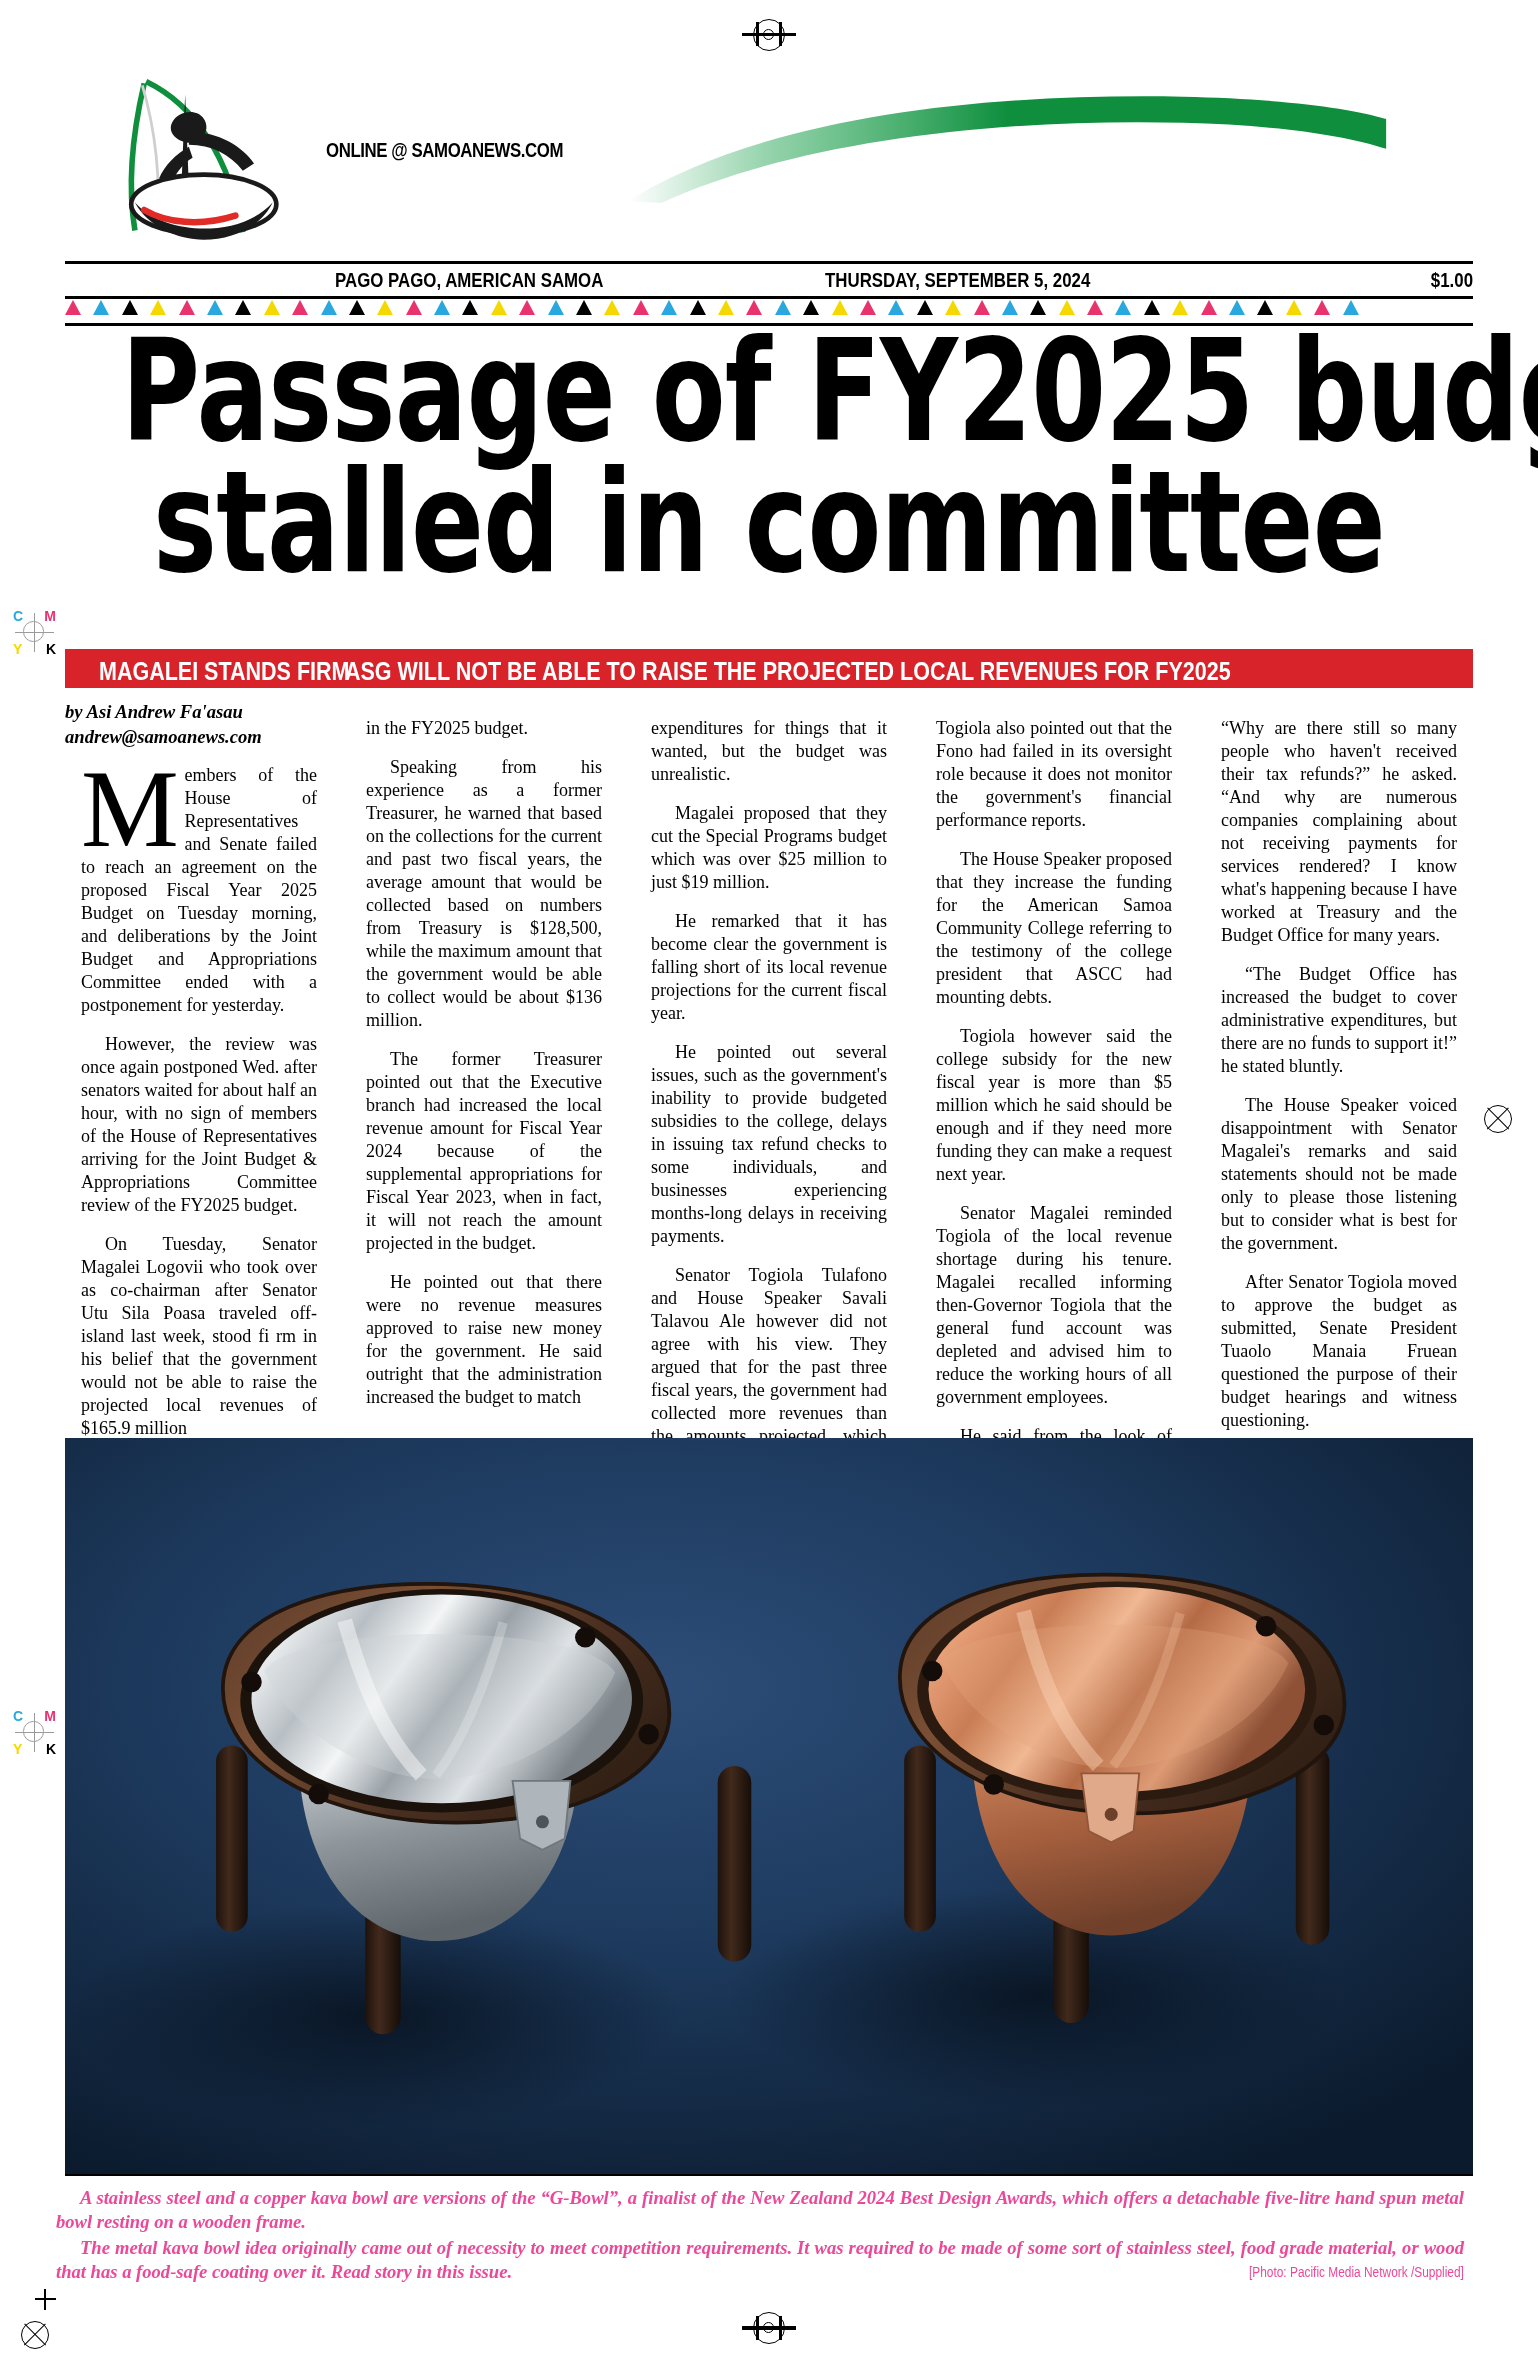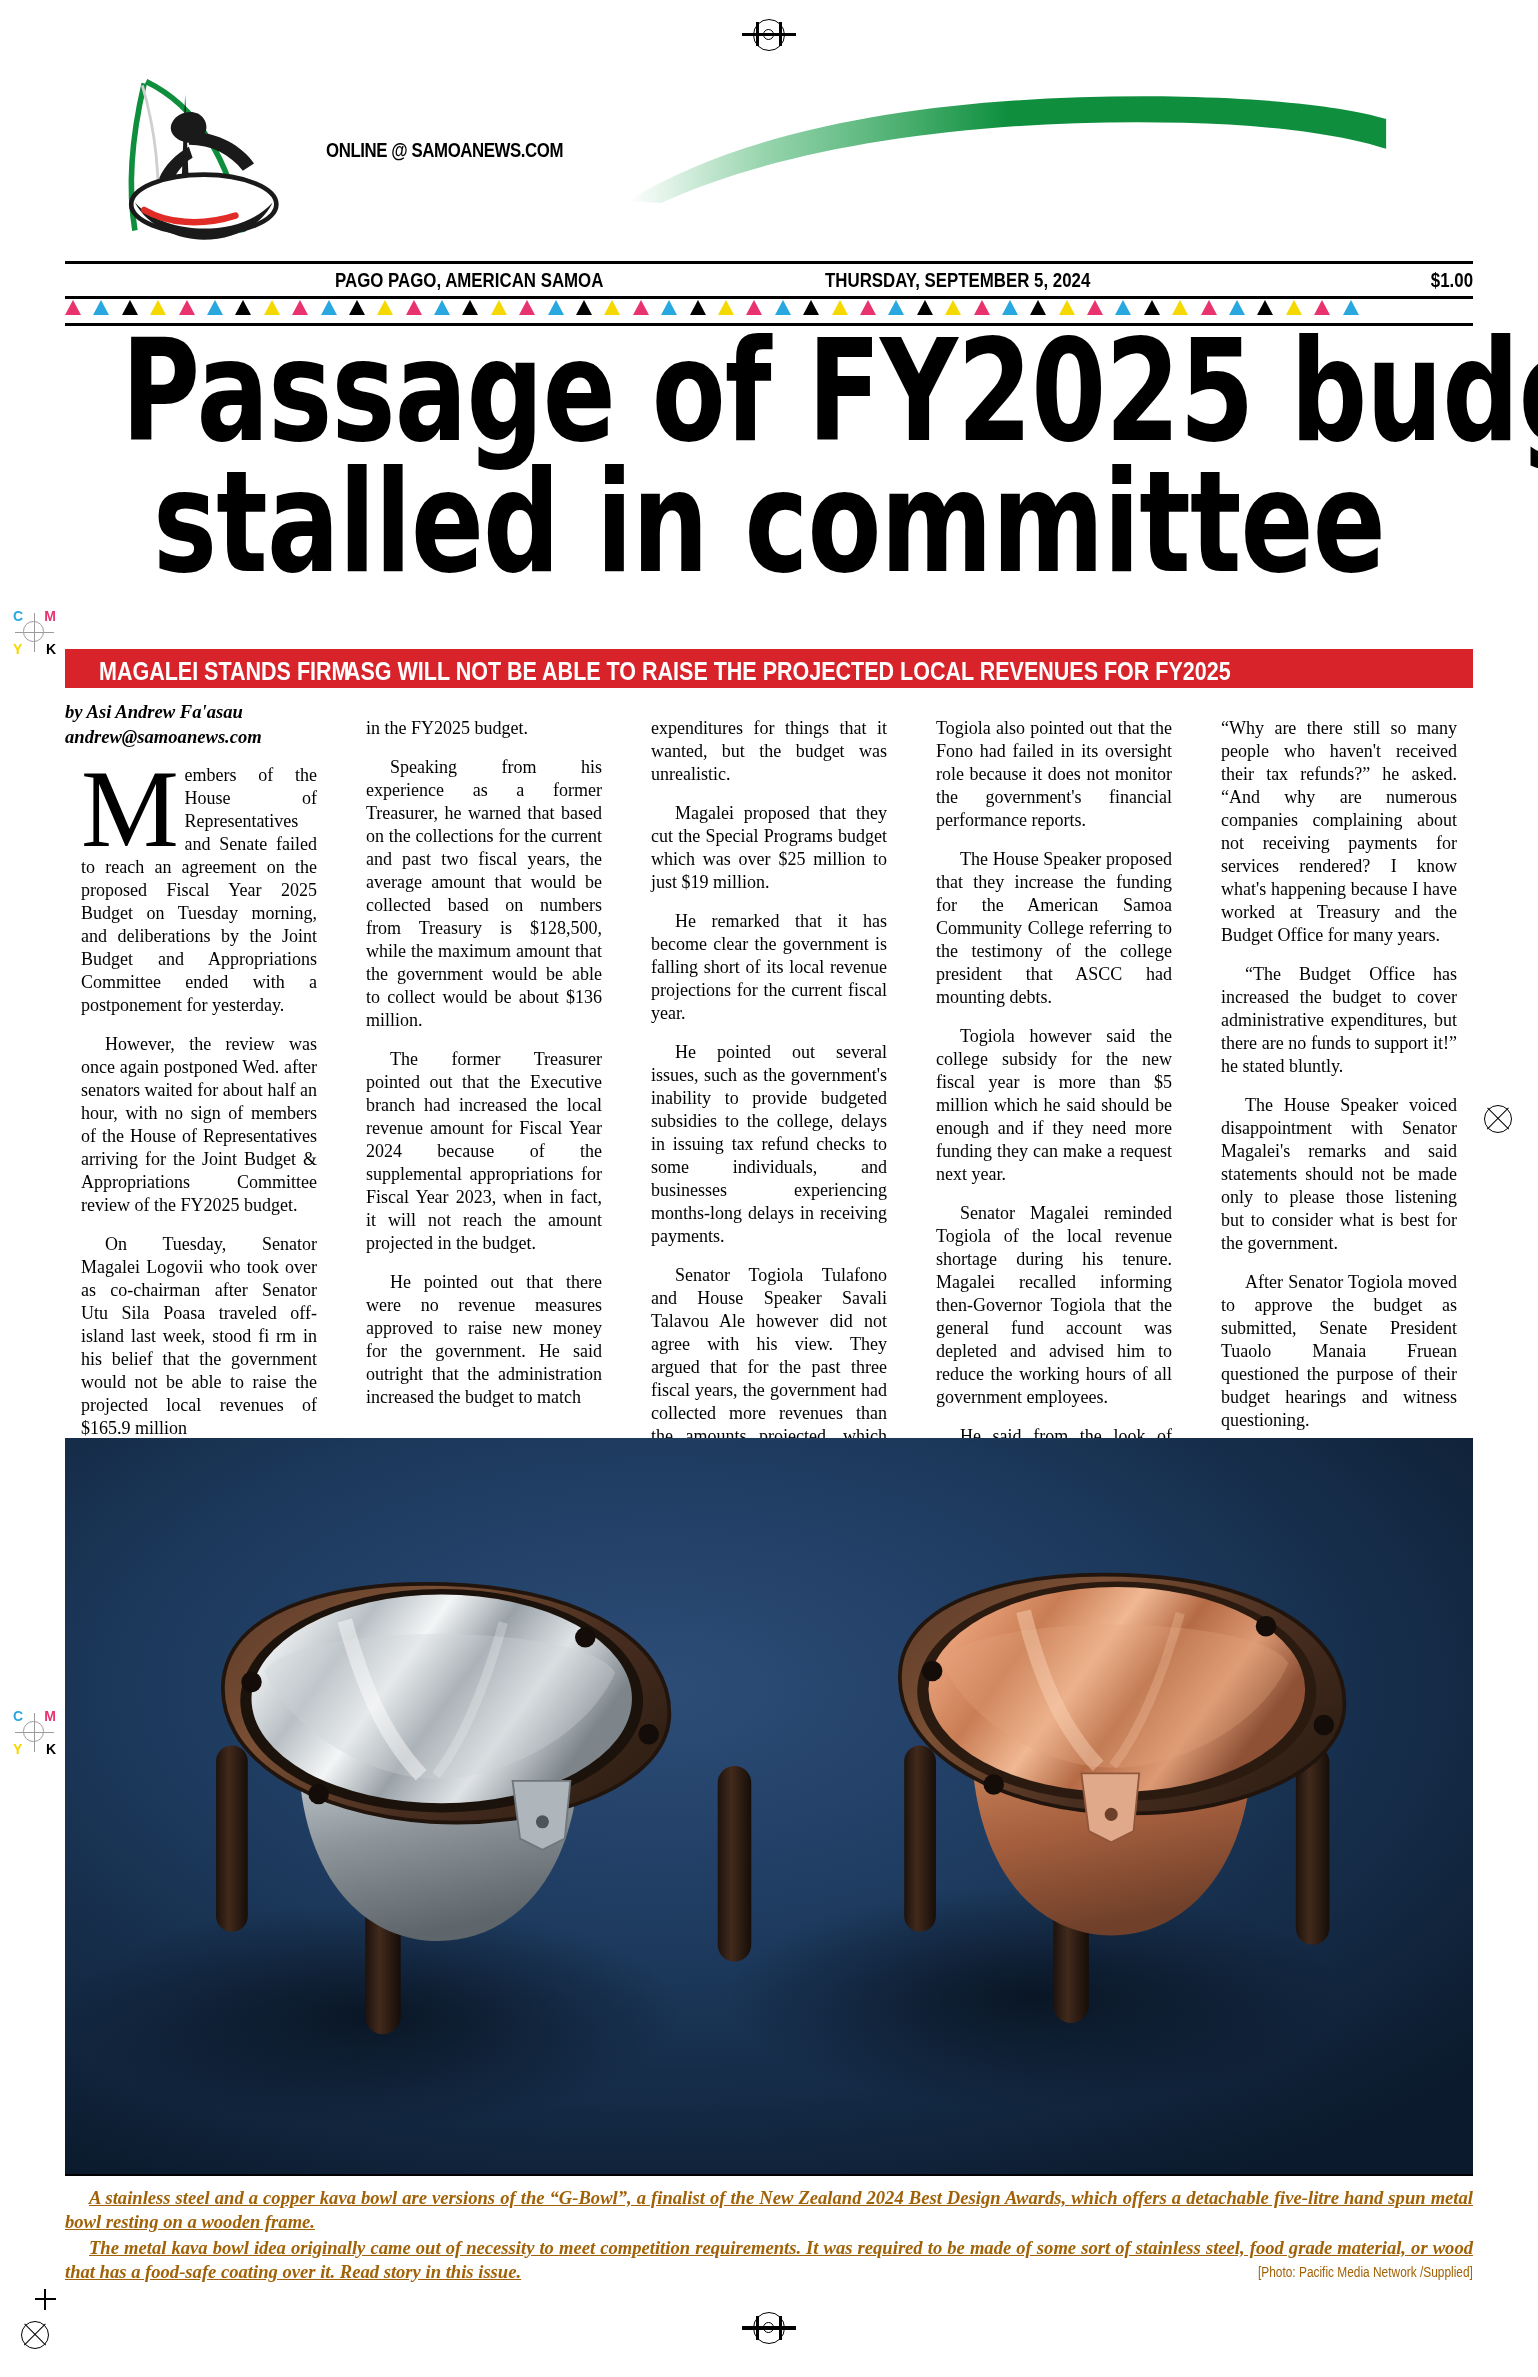--- a/index.html
+++ b/index.html
@@ -105,23 +105,23 @@
     line-height:84px;font-weight:normal;margin:3.7px 5.6px -3.7px 0;color:#000;}
   .contd{font-family:"Liberation Serif",serif;font-size:17.7px;
     text-align:right;margin-top:1.9px;}
 
   
   .photo{position:absolute;left:65px;top:1438px;width:1408px;height:736px;
     background:#14263d;overflow:hidden;border-bottom:2.8px solid #000;}
   .photo .bgwrap{position:absolute;inset:0;}
 
   
-  .caption{position:absolute;left:65px;top:2186px;width:1408px;
+  .caption{position:absolute;left:56px;top:2186px;width:1408px;
     font-family:"Liberation Serif",serif;font-style:italic;font-weight:bold;
-    font-size:18.6px;line-height:24px;color:#a16207;text-decoration:underline;}
+    font-size:18.6px;line-height:24px;color:#ec4899;}
   .caption p{margin:0 0 1.9px 0;text-indent:24px;text-align:justify;}
   .credit{position:absolute;right:0px;top:74px;
     font-family:"Liberation Sans Narrow","Liberation Sans",sans-serif;
     font-style:normal;font-weight:normal;font-size:14px;
     transform:scaleX(0.85);transform-origin:right top;white-space:nowrap;}
 </style>
 </head>
 <body>
 
 <div class="page">

